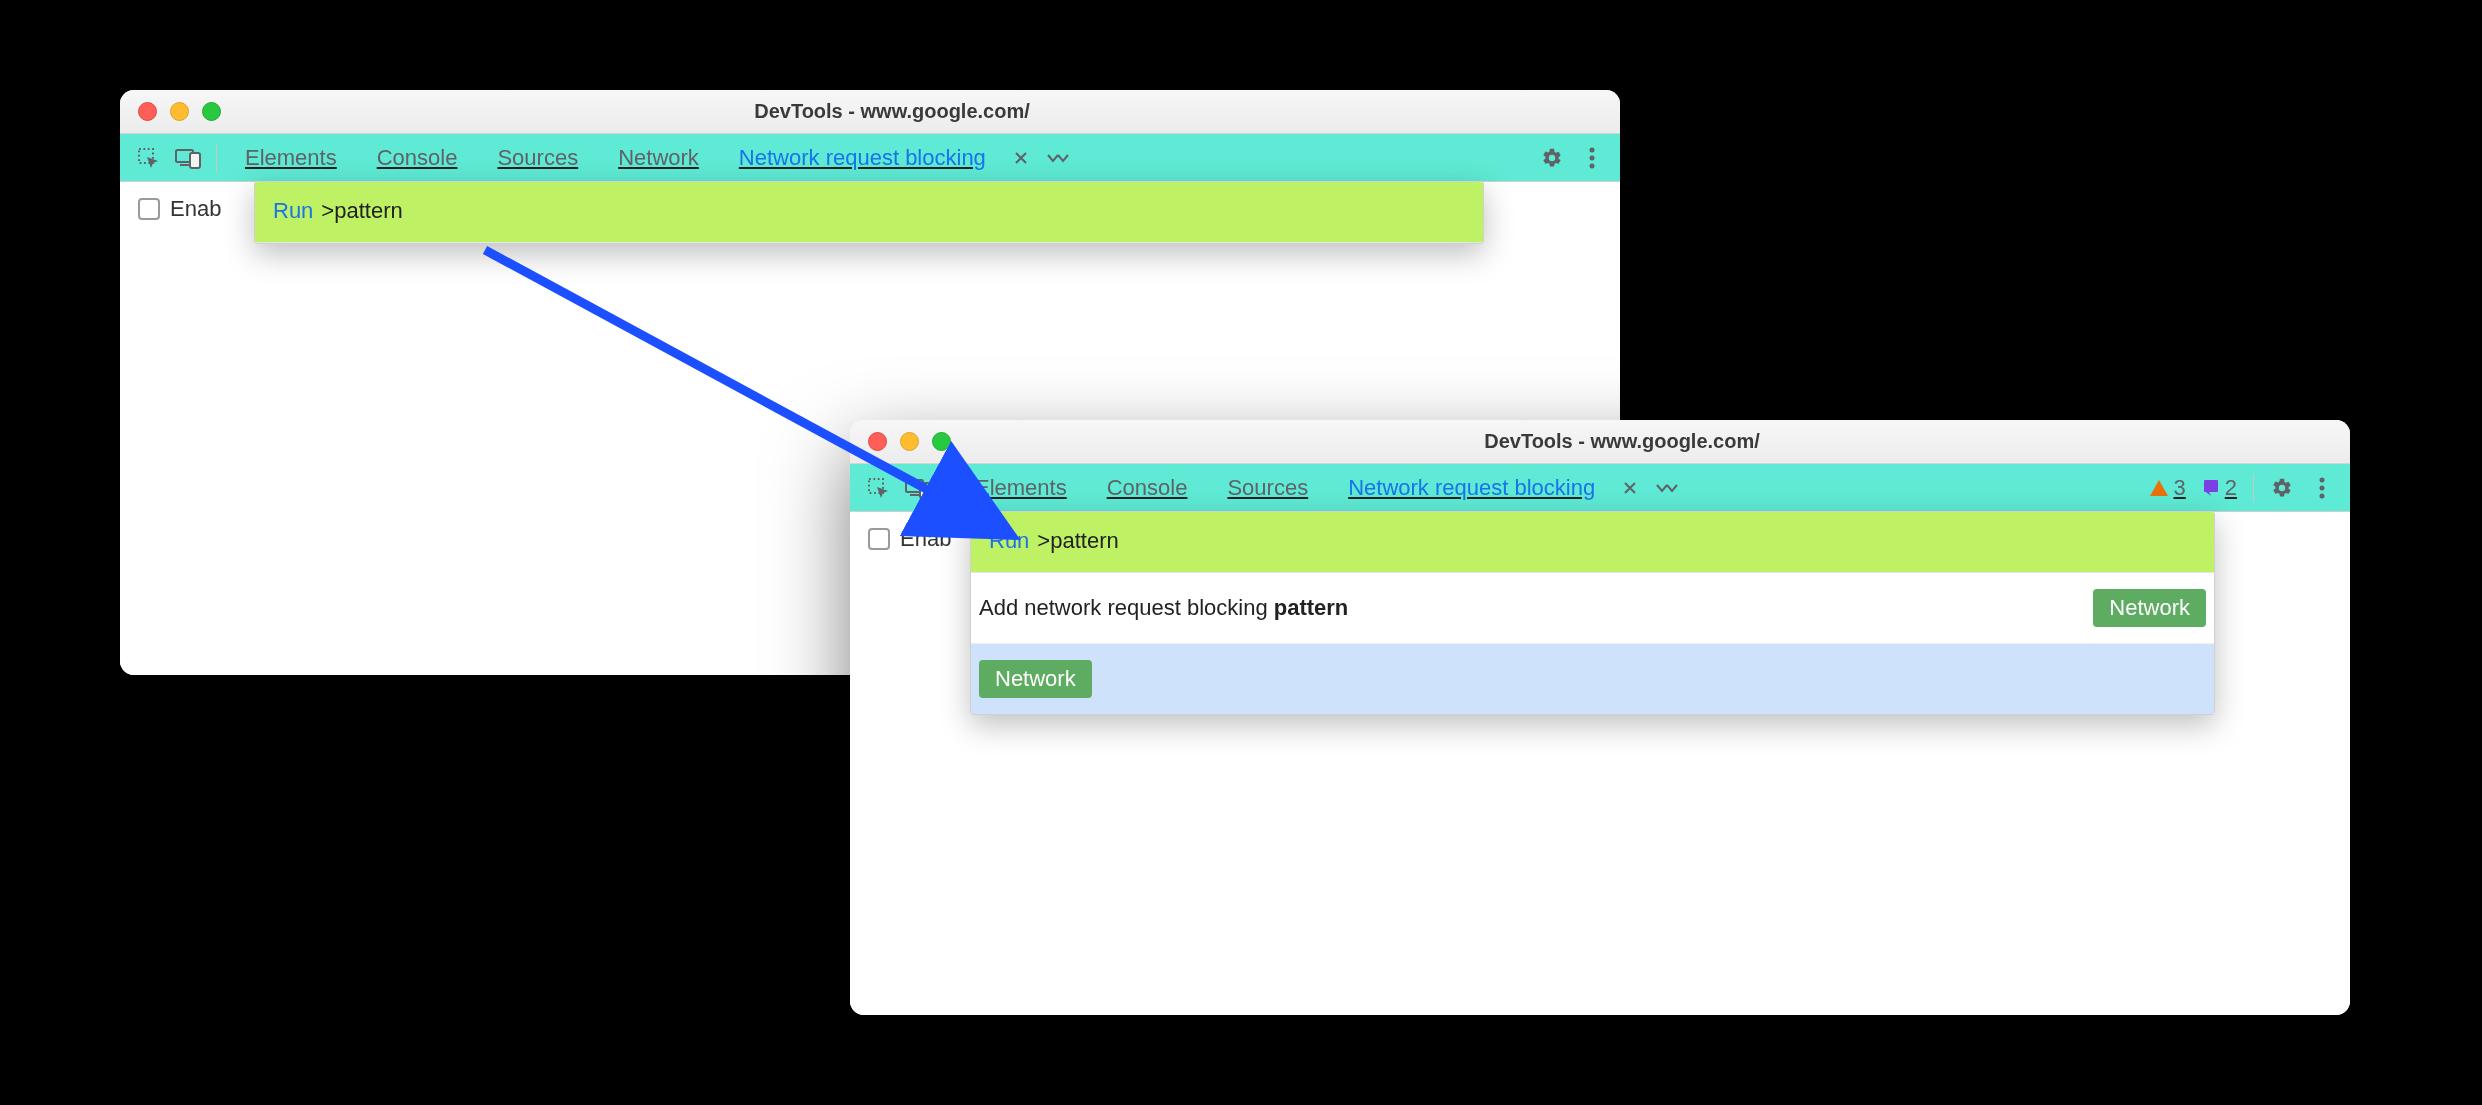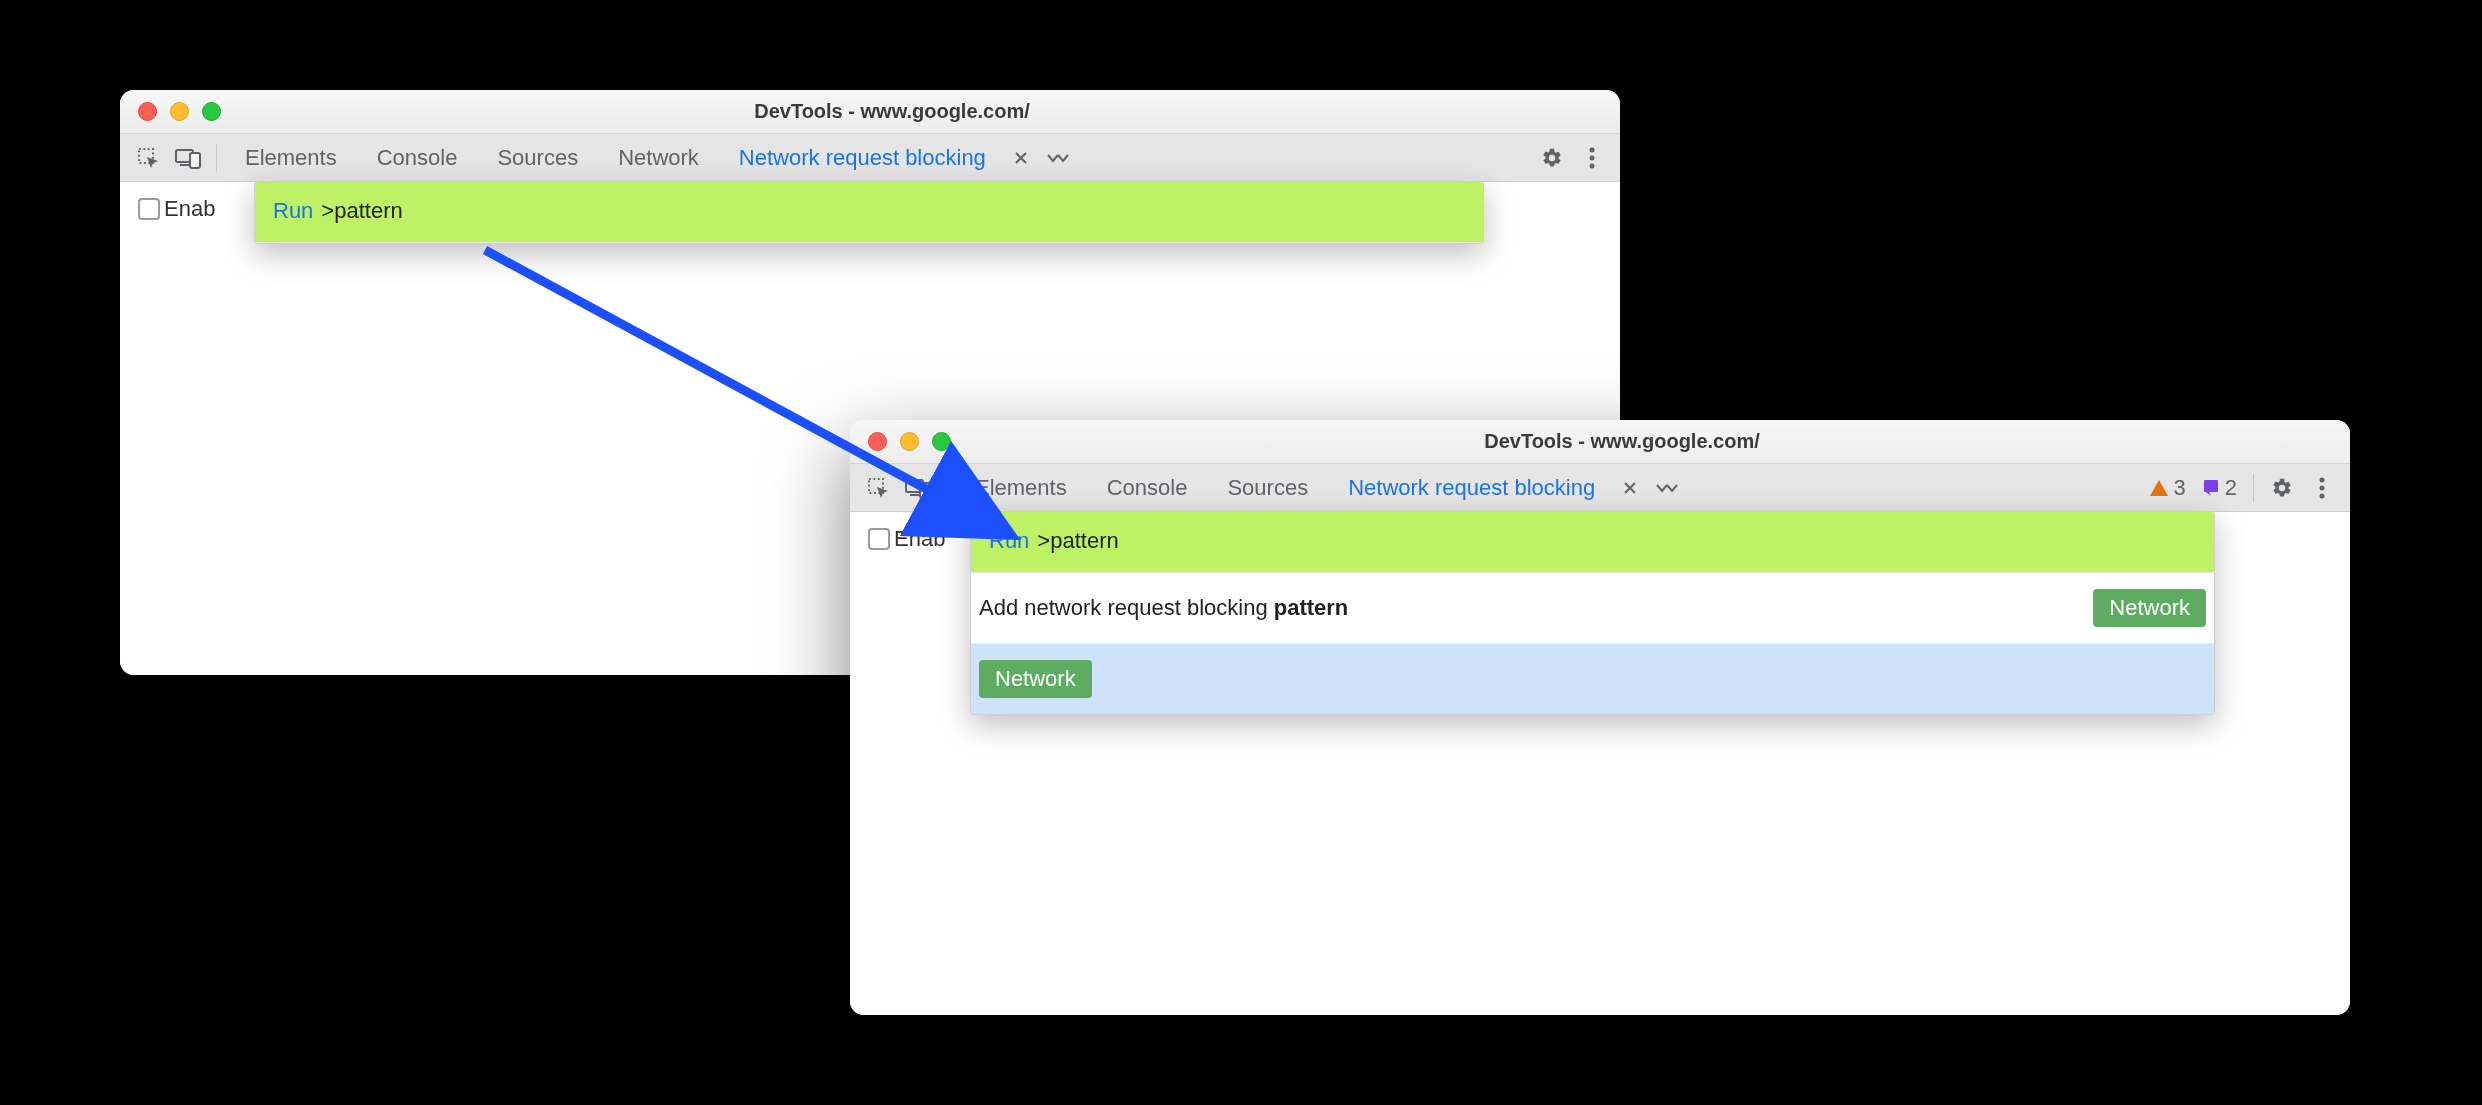--- a/index.html
+++ b/index.html
@@ -46,26 +46,27 @@
     left: 0; right: 0;
     text-align: center;
     font-weight: 600;
     font-size: 20px;
     color: #3a3a3a;
     pointer-events: none;
     margin-left: 44px;
   }
   .toolbar {
     height: 48px;
-    background: #e5e5e5;
+    background: #5eead4;
     border-bottom: 1px solid #d0d0d0;
     display: flex;
     align-items: center;
     padding: 0 10px;
     gap: 4px;
+    text-decoration: underline;
   }
   .tb-ico {
     width: 36px; height: 36px;
     display: flex; align-items: center; justify-content: center;
     color: #5f6368;
     border-radius: 4px;
   }
   .tb-sep {
     width: 1px; height: 28px;
     background: #c8c8c8;
@@ -100,21 +101,21 @@
     min-height: 300px;
     border-bottom-left-radius: 14px;
     border-bottom-right-radius: 14px;
   }
   .enable-row {
     position: absolute;
     left: 18px;
     top: 14px;
     display: flex;
     align-items: center;
-    gap: 4px;
+    gap: 10px;
     color: #333;
   }
   .chk {
     width: 22px; height: 22px;
     border: 2px solid #9a9a9a;
     border-radius: 4px;
     background: #fff;
   }
   .cmd {
     position: absolute;

